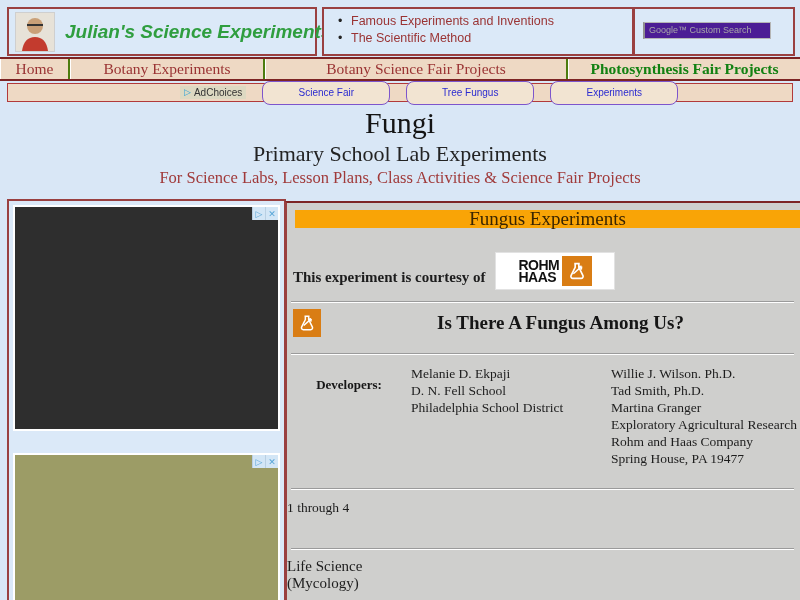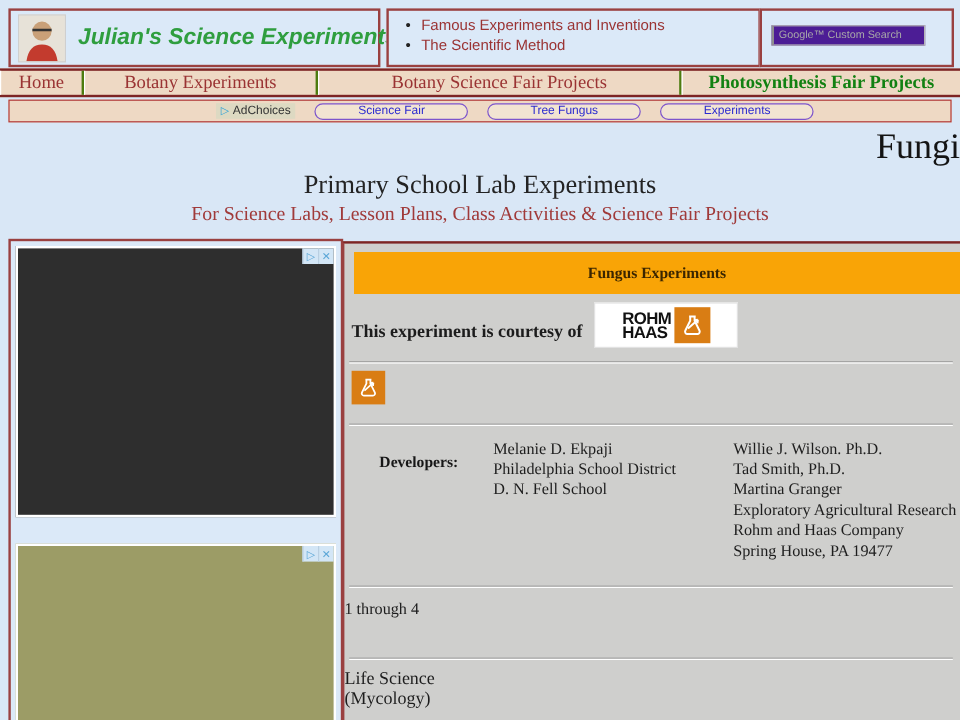--- a/index.html
+++ b/index.html
@@ -33,48 +33,48 @@
   .nav-item:last-child { border-right:none; }
   .nav-item.active { color:#128112; font-weight:bold; }
 
   
   #adbar { position:absolute; left:7px; top:83px; width:786px; height:19px; background:#eed9c4;
            border:1px solid #b23a3a; display:flex; align-items:center; gap:16px; padding-left:172px; }
   .adchoices { display:flex; align-items:center; gap:3px; background:#ddd9c2; padding:0 4px;
                height:13px; cursor:pointer; }
   .adchoices .tri { color:#2aa0d8; font-size:9px; line-height:1; }
   .adchoices .txt { font-family:"Liberation Sans", sans-serif; font-size:10px; color:#333; }
-  .pill { width:128px; height:14px; border:1px solid #7d55cc; border-radius:8px;
+  .pill { width:128px; height:24px; border:1px solid #7d55cc; border-radius:8px;
           display:flex; align-items:center; justify-content:center;
           font-family:"Liberation Sans", sans-serif; font-size:10px; color:#2b2bd0;
           background:#f2e4d2; cursor:pointer; }
 
   
   #title-block { position:absolute; left:0; top:106px; width:800px; text-align:center; }
-  .pg-title { font-size:30px; color:#141414; line-height:34px;text-align:right; }
+  .pg-title { font-size:30px; color:#141414; line-height:34px; }
   .pg-sub   { font-size:22px; color:#232323; line-height:27px; }
   .pg-tag   { font-size:16.5px; color:#a03a3a; line-height:22px; }
 
   
   #sidebar { position:absolute; left:7px; top:199px; width:279px; height:404px;
              border:2px solid #9a4040; background:#dbe9f8; }
   .ad-box { position:relative; margin:4px; border:2px solid #ffffff; }
   #ad1 { height:226px; background:#2e2e2e; }
   #ad2 { margin-top:22px; height:160px; background:#9c9c66; }
   .ad-icons { position:absolute; top:0; right:0; display:flex; }
   .ad-ic { width:13px; height:13px; background:#d3e6f6; border-left:1px solid #b9cfe2;
            display:flex; align-items:center; justify-content:center;
            font-size:9px; color:#58a5d6; cursor:pointer; }
 
   
   #content { position:absolute; left:285px; top:201px; width:515px; height:399px;
              background:#cfcfcd; border-top:2px solid #7d2424; border-left:2px solid #9a4040; }
-  #banner { margin:7px 0 0 8px; height:35px; background:#f9a406;
+  #banner { margin:7px 0 0 8px; height:18px; background:#f9a406;
             display:flex; align-items:center; justify-content:center;
-            font-size:13px; font-weight:bold; color:#3a2500; }
+            font-size:19px; font-weight:normal; color:#3a2500; }
   #courtesy { position:absolute; left:6px; top:49px; display:flex; align-items:flex-end; gap:10px; }
   .courtesy-txt { font-size:15px; font-weight:bold; color:#1c1c1c; padding-bottom:4px; }
   .rh-logo { background:#fff; border:1px solid #e2e2e2; padding:3px 22px; display:flex; align-items:center; gap:3px; }
   .rh-words { font-family:"Liberation Sans", sans-serif; font-weight:bold; font-size:14px;
               line-height:12px; color:#111; letter-spacing:-0.5px; }
   .flask-sq { width:30px; height:30px; background:#d97d14; display:flex; align-items:center; justify-content:center; }
   .flask-sq.small { width:28px; height:28px; background:#d97d14; }
   .chr { border:none; border-top:1px solid #9b9b9b; border-bottom:1px solid #ffffff; height:0;
          position:absolute; left:4px; right:6px; }
   #hr1 { top:98px; } #hr2 { top:150px; } #hr3 { top:285px; } #hr4 { top:345px; }
@@ -174,30 +174,31 @@
 
     <hr class="chr" id="hr1">
 
     <div id="exp-head">
       <div class="flask-sq small">
         <svg width="20" height="20" viewBox="0 0 24 24">
           <path d="M9 4h6M10 4v4L5.5 17c-.6 1.4.4 3 2 3h9c1.6 0 2.6-1.6 2-3L14 8V4" fill="none" stroke="#fff" stroke-width="1.8"></path>
           <path d="M8 15 L17 7 M17 7l-3.4.4 M17 7l-.4 3.4" stroke="#fff" stroke-width="1.8" fill="none"></path>
         </svg>
       </div>
+      <div class="exp-title">Is There A Fungus Among Us?</div>
     </div>
 
     <hr class="chr" id="hr2">
 
     <div class="info-row" id="row-dev">
       <div class="row-label"><span>Developers:</span></div>
       <div class="dev-col">
         <div>Melanie D. Ekpaji</div>
+        <div>D. N. Fell School</div>
         <div>Philadelphia School District</div>
-        <div>D. N. Fell School</div>
       </div>
       <div class="dev-col">
         <div>Willie J. Wilson. Ph.D.</div>
         <div>Tad Smith, Ph.D.</div>
         <div>Martina Granger</div>
         <div>Exploratory Agricultural Research</div>
         <div>Rohm and Haas Company</div>
         <div>Spring House, PA 19477</div>
       </div>
     </div>

